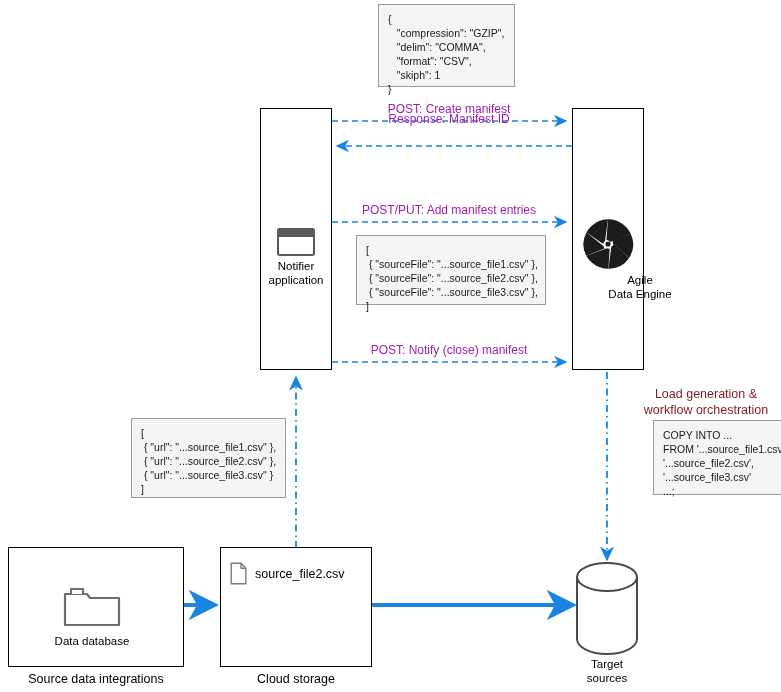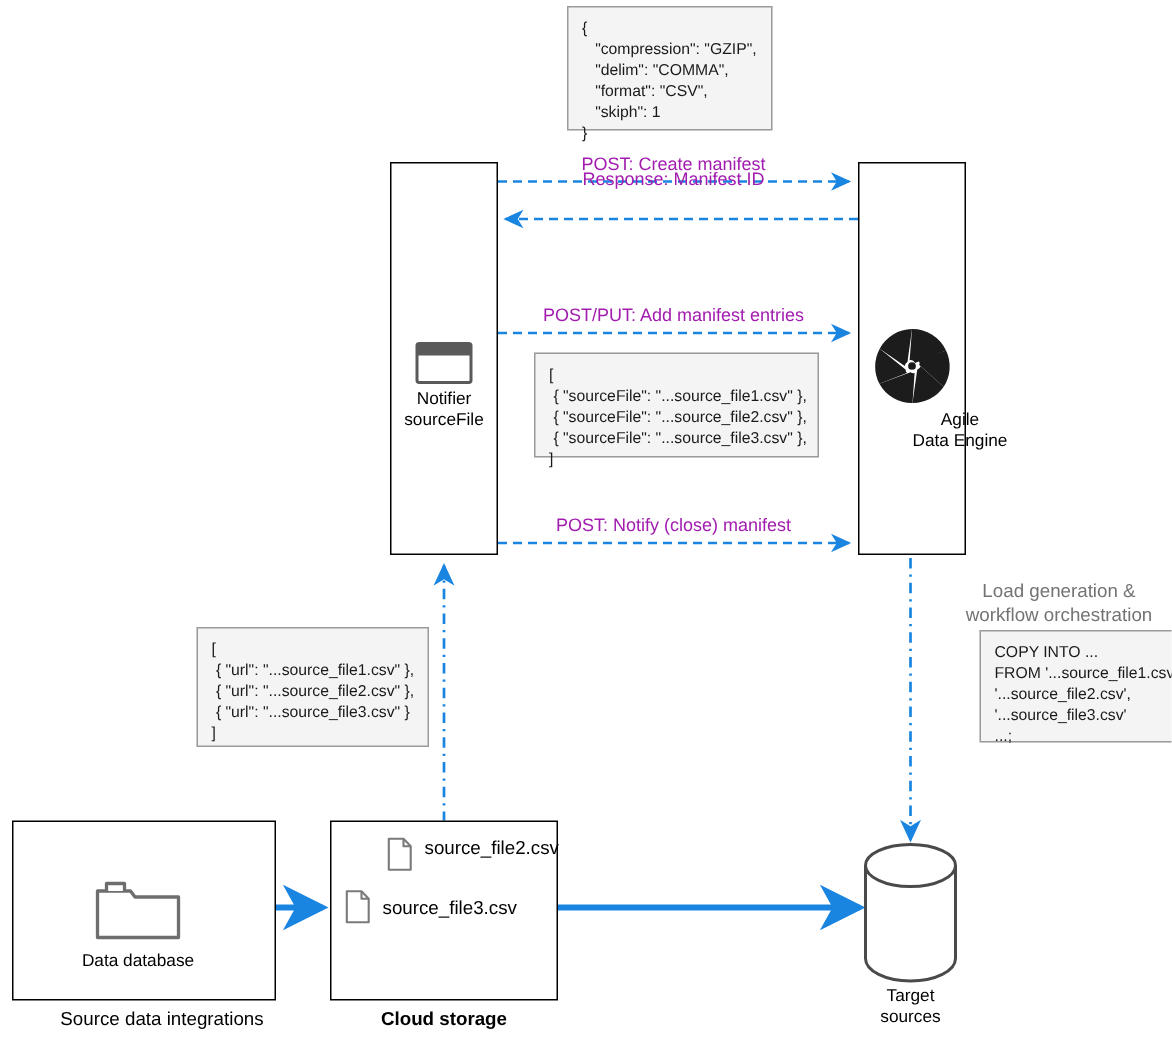--- a/index.html
+++ b/index.html
@@ -63,21 +63,21 @@
     line-height: 15px;
     text-align: center;
     color: #000;
     white-space: nowrap;
   }
   .boxtitle {
     position: absolute;
     font-size: 12.5px;
     line-height: 16px;
     text-align: center;
-    color: #737373;
+    color: #7f1d1d;
     white-space: pre;
   }
   svg { overflow: visible; }
 </style>
 </head>
 <body>
 
 <svg id="canvas" xmlns="http://www.w3.org/2000/svg">
   <defs>
     <marker id="arrBlue" markerWidth="9" markerHeight="9" refX="7.5" refY="4.5" orient="auto">
@@ -126,21 +126,21 @@
 }</div>
 
 <div class="box" style="left:260px; top:108px; width:72px; height:262px;"></div>
 <div class="abs" style="left:277px; top:228px; width:38px; height:28px;">
   <svg width="38" height="28" viewBox="0 0 38 28" xmlns="http://www.w3.org/2000/svg">
     <rect x="1" y="1" width="36" height="26" rx="1.5" fill="#ffffff" stroke="#5a5a5a" stroke-width="2"></rect>
     <rect x="1" y="1" width="36" height="8" fill="#5a5a5a"></rect>
   </svg>
 </div>
 <div class="nodelabel" style="left:256px; top:259px; width:80px;">Notifier
-sourceFile</div>
+application</div>
 
 <div class="box" style="left:572px; top:108px; width:72px; height:262px;"></div>
 <div class="abs" style="left:580px; top:216px; width:56px; height:56px;">
   <svg width="56" height="56" viewBox="0 0 100 100" xmlns="http://www.w3.org/2000/svg">
     <g fill="#1c1c1c">
       <path d="M50 6 A44 44 0 0 1 90.5 31.6 L53.5 46.4 A6 6 0 0 0 47.2 42.8 Z"></path>
       <path d="M90.5 31.6 A44 44 0 0 1 87.7 74.8 L58.6 48.9 A6 6 0 0 0 57.6 43.2 Z"></path>
       <path d="M87.7 74.8 A44 44 0 0 1 50.6 94 L56.2 54.4 A6 6 0 0 0 60.2 50.2 Z"></path>
       <path d="M50.6 94 A44 44 0 0 1 11.2 71.1 L48.3 57.4 A6 6 0 0 0 53.1 58.4 Z"></path>
       <path d="M11.2 71.1 A44 44 0 0 1 11.6 29.4 L42.3 54.1 A6 6 0 0 0 43.9 58.2 Z"></path>
@@ -181,46 +181,37 @@
 ...;</div>
 
 <div class="box" style="left:8px; top:547px; width:176px; height:120px;"></div>
 <div class="abs" style="left:63px; top:585px; width:58px; height:42px;">
   <svg width="58" height="42" viewBox="0 0 58 42" xmlns="http://www.w3.org/2000/svg">
     <path d="M2 9 L2 40 L56 40 L56 13 L27 13 L24 9 Z" fill="#ffffff" stroke="#6e6e6e" stroke-width="2.2" stroke-linejoin="round"></path>
     <path d="M8 9 L8 4 L20 4 L20 9" fill="#ffffff" stroke="#6e6e6e" stroke-width="2.2" stroke-linejoin="round"></path>
   </svg>
 </div>
 <div class="nodelabel" style="left:42px; top:634px; width:100px;">Data database</div>
-<div class="grouplabel" style="left:20px; top:672px; width:176px;">Source data integrations</div>
+<div class="grouplabel" style="left:8px; top:672px; width:176px;">Source data integrations</div>
 
 <div class="box" style="left:220px; top:547px; width:152px; height:120px;"></div>
 
 <div class="abs" style="left:230px; top:558px; width:140px;">
-  <div style="display:flex; gap:8px; height:31px;margin-left:28px;">
+  <div style="display:flex; align-items:center; gap:8px; height:31px;">
     <span style="flex:0 0 auto; line-height:0;">
       <svg width="17" height="23" viewBox="0 0 17 23" xmlns="http://www.w3.org/2000/svg">
         <path d="M1.2 1.2 L11 1.2 L15.8 6.2 L15.8 21.8 L1.2 21.8 Z" fill="#ffffff" stroke="#7a7a7a" stroke-width="1.4" stroke-linejoin="round"></path>
         <path d="M11 1.2 L11 6.2 L15.8 6.2" fill="none" stroke="#7a7a7a" stroke-width="1.4" stroke-linejoin="round"></path>
       </svg>
     </span>
     <span style="font-size:12.5px;">source_file2.csv</span>
   </div>
-  <div style="display:flex; align-items:center; gap:8px; height:31px;">
-    <span style="flex:0 0 auto; line-height:0;">
-      <svg width="17" height="23" viewBox="0 0 17 23" xmlns="http://www.w3.org/2000/svg">
-        <path d="M1.2 1.2 L11 1.2 L15.8 6.2 L15.8 21.8 L1.2 21.8 Z" fill="#ffffff" stroke="#7a7a7a" stroke-width="1.4" stroke-linejoin="round"></path>
-        <path d="M11 1.2 L11 6.2 L15.8 6.2" fill="none" stroke="#7a7a7a" stroke-width="1.4" stroke-linejoin="round"></path>
-      </svg>
-    </span>
-    <span style="font-size:12.5px;">source_file3.csv</span>
-  </div>
-</div>
-
-<div class="grouplabel" style="left:220px; top:672px; width:152px;font-weight:bold;">Cloud storage</div>
+</div>
+
+<div class="grouplabel" style="left:220px; top:672px; width:152px;">Cloud storage</div>
 
 <div class="abs" style="left:575px; top:562px; width:64px; height:92px;">
   <svg width="64" height="92" viewBox="0 0 64 92" xmlns="http://www.w3.org/2000/svg">
     <path d="M2 15 L2 77 A30 15 0 0 0 62 77 L62 15" fill="#ffffff" stroke="#4a4a4a" stroke-width="2"></path>
     <ellipse cx="32" cy="15" rx="30" ry="14" fill="#ffffff" stroke="#4a4a4a" stroke-width="2"></ellipse>
   </svg>
 </div>
 <div class="nodelabel" style="left:562px; top:657px; width:90px;">Target
 sources</div>
 

